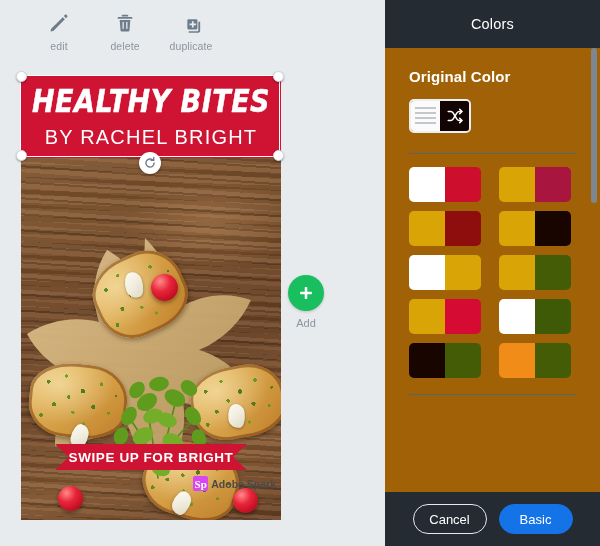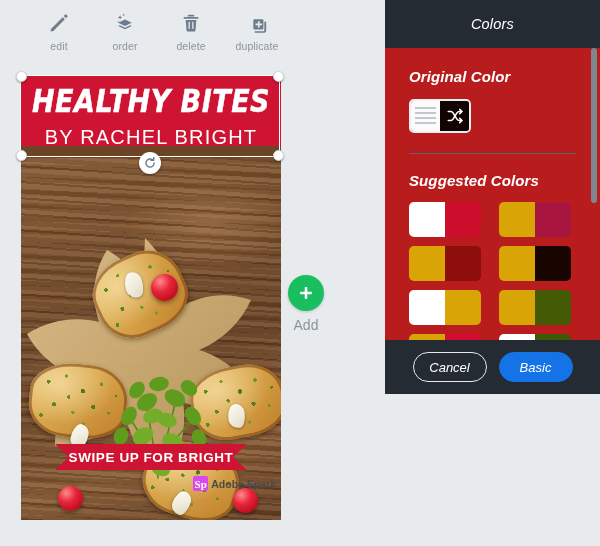--- a/index.html
+++ b/index.html
@@ -30,21 +30,21 @@
 
   
   .poster-wrap{position:absolute;left:21px;top:76px;width:260px;height:444px;}
   .poster{
     position:relative;width:260px;height:444px;overflow:hidden;
     background:#6b4526;
   }
 
   
   .title-band{
-    position:absolute;left:0;top:0;width:260px;height:70px;
+    position:absolute;left:0;top:0;width:260px;height:82px;
     background:#ce1432;z-index:6;
   }
   .title-main{
     position:absolute;left:0;top:5px;width:260px;text-align:center;
     font-family:"DejaVu Sans",sans-serif;
     font-weight:bold;font-style:italic;font-size:27px;line-height:34px;
     color:#ffffff;letter-spacing:.5px;
     -webkit-text-stroke:0.4px #fff;
     transform:scaleY(1.18);transform-origin:top center;
   }
@@ -161,26 +161,26 @@
   
   .add-wrap{
     position:absolute;left:282px;top:275px;width:48px;
     display:flex;flex-direction:column;align-items:center;
   }
   .add-btn{
     width:36px;height:36px;border-radius:50%;background:#19bf5f;
     display:flex;align-items:center;justify-content:center;cursor:pointer;
     box-shadow:0 1px 3px rgba(0,0,0,.18);
   }
-  .add-lbl{margin-top:6px;font-size:14px;color:#8b949e;}
+  .add-lbl{margin-top:6px;font-size:11px;color:#8b949e;}
 
   
   .panel{
-    position:relative;width:215px;height:394px;flex:0 0 215px;
-    background:#b91c1c;display:flex;flex-direction:column;overflow:hidden;font-style:italic;
+    position:relative;width:215px;height:546px;flex:0 0 215px;
+    background:#a16207;display:flex;flex-direction:column;overflow:hidden;
   }
   .panel-header{
     height:48px;background:#242b33;display:flex;align-items:center;
     justify-content:center;flex:0 0 48px;
   }
   .panel-title{color:#fff;font-size:14.5px;font-weight:400;letter-spacing:.2px;}
   .panel-body{
     flex:1 1 auto;position:relative;overflow:hidden;padding:0 24px;
     box-sizing:border-box;
   }
@@ -256,32 +256,20 @@
       <div class="tool">
         <span class="ico">
           <svg width="22" height="22" viewBox="0 0 24 24" fill="#6d7d8c">
             <path d="M3.5 18.3l-.8 3.1 3.1-.8L18.4 8l-2.3-2.3L3.5 18.3z"></path>
             <path d="M19.6 6.8l1.3-1.3c.5-.5.5-1.3 0-1.8l-.6-.6c-.5-.5-1.3-.5-1.8 0l-1.3 1.3 2.4 2.4z"></path>
           </svg>
         </span>
         <span class="lbl">edit</span>
       </div>
 
-      <div class="tool">
-        <span class="ico">
-          <svg width="22" height="22" viewBox="0 0 24 24" fill="#6d7d8c">
-            <path d="M12 8.3L4.6 11.8l7.4 3.5 7.4-3.5L12 8.3z"></path>
-            <path d="M12 17.1l-5.6-2.7-1.8.9 7.4 3.5 7.4-3.5-1.8-.9L12 17.1z"></path>
-            <path d="M6.6 3.4l.7 1.7 1.7.7-1.7.7-.7 1.7-.7-1.7L4.2 5.8l1.7-.7.7-1.7z"></path>
-            <path d="M10.6 1.8l.4 1 1 .4-1 .4-.4 1-.4-1-1-.4 1-.4.4-1z"></path>
-            <path d="M5 9.5l.4 1 1 .4-1 .4-.4 1-.4-1-1-.4 1-.4.4-1z"></path>
-          </svg>
-        </span>
-        <span class="lbl">order</span>
-      </div>
 
       <div class="tool">
         <span class="ico">
           <svg width="22" height="22" viewBox="0 0 24 24" fill="#6d7d8c">
             <rect x="4" y="5.4" width="16" height="1.9" rx=".6"></rect>
             <path d="M9.4 3h5.2c.5 0 .9.4.9.9v1.1h-7V3.9c0-.5.4-.9.9-.9z"></path>
             <path d="M6.2 8.6h11.6l-.9 11.3c-.1.8-.7 1.4-1.5 1.4H8.6c-.8 0-1.4-.6-1.5-1.4L6.2 8.6z"></path>
             <rect x="9.3" y="10.8" width="1.4" height="7.6" fill="#e8ebee"></rect>
             <rect x="13.3" y="10.8" width="1.4" height="7.6" fill="#e8ebee"></rect>
           </svg>
@@ -448,21 +436,20 @@
             <path d="M3 6h3.4c1.3 0 2.2.7 3 1.8l5.2 8.4c.8 1.1 1.7 1.8 3 1.8H21"></path>
             <path d="M3 18h3.4c1.3 0 2.2-.7 3-1.8l5.2-8.4c.8-1.1 1.7-1.8 3-1.8H21"></path>
             <path d="M18.3 3.2 21.3 6l-3 2.8"></path>
             <path d="M18.3 15.2 21.3 18l-3 2.8"></path>
           </svg>
         </div>
       </div>
 
       <div class="divider"></div>
 
-      <div class="sec-label sug-label">Suggested Colors</div>
 
       <div class="sw-grid">
         <div class="sw">
           <span style="background: rgb(255, 255, 255);"></span>
           <span style="background: rgb(206, 14, 45);"></span>
         </div>
         <div class="sw">
           <span style="background: rgb(217, 164, 6);"></span>
           <span style="background: rgb(168, 22, 63);"></span>
         </div>

